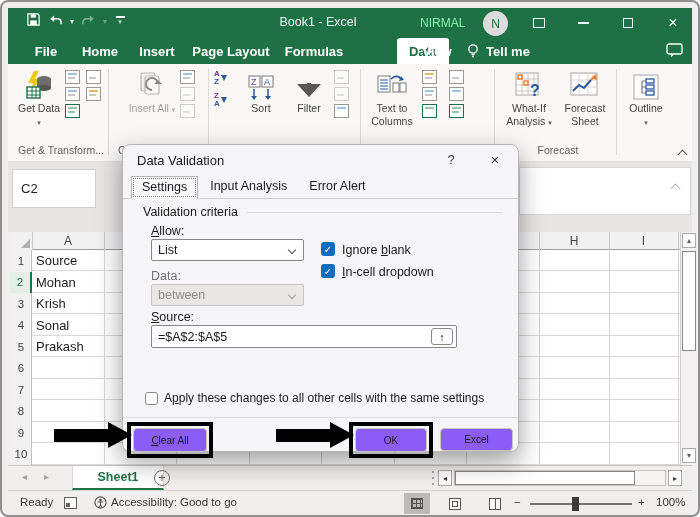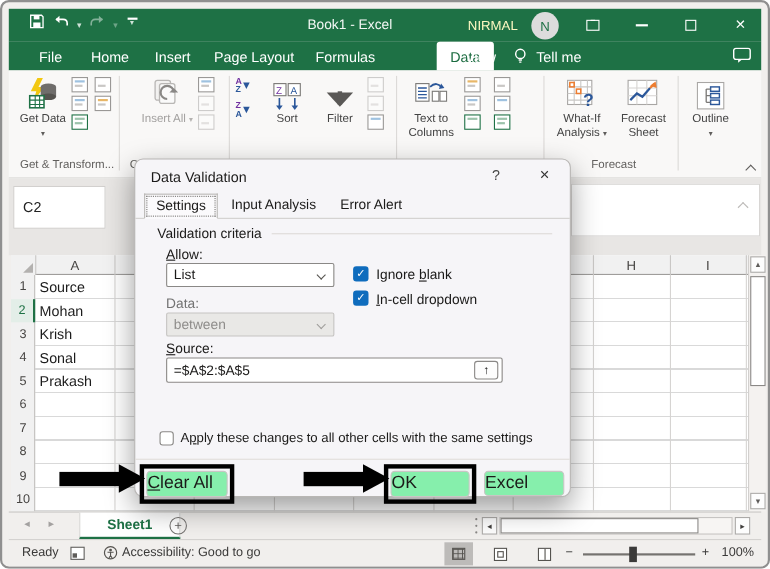--- a/index.html
+++ b/index.html
@@ -8,32 +8,32 @@
 
   
   .titlebar { position:absolute; left:6px; top:6px; right:6px; height:30px; background:#1e7145; color:#fff; }
   .qat { position:absolute; left:18px; top:4px; display:flex; align-items:center; gap:7px; }
   .qat .chev { font-size:8px; color:#cfe3d8; }
   .qat .dim  { opacity:.45; }
   .qat-custom { width:12px; height:12px; display:flex; flex-direction:column; align-items:center; color:#fff; }
   .qat-custom .bar { width:9px; height:2px; background:#fff; margin-bottom:1px; }
   .qat-custom .chev { font-size:7px; line-height:5px; }
   .tb-title { position:absolute; left:225px; top:7px; width:170px; text-align:center; font-size:12.5px; color:#f2f7f4; }
-  .tb-user  { position:absolute; left:412px; top:8px; width:56px; text-align:center; font-size:12px; color:#fef9c3; }
+  .tb-user  { position:absolute; left:412px; top:8px; width:56px; text-align:left; font-size:12px; color:#86efac; }
   .avatar { position:absolute; left:475px; top:3px; width:25px; height:25px; border-radius:50%; background:#dcdcdc; color:#1e7145; font-size:12px; display:flex; align-items:center; justify-content:center; }
   .winbtn { position:absolute; top:0; width:34px; height:30px; display:flex; align-items:center; justify-content:center; color:#fff; }
   .ropts-box { width:12px; height:10px; border:1.5px solid #fff; position:relative; }
   .ropts-box:before { content:""; position:absolute; left:3px; top:-1px; width:4px; height:4px; border-top:1.5px solid #fff; }
   .max-box { width:10px; height:10px; border:1.5px solid #fff; }
   .min-dash { width:11px; height:1.5px; background:#fff; }
   .close-x { font-size:16px; }
 
   
   .tabrow { position:absolute; left:6px; top:36px; right:6px; height:26px; background:#1e7145; color:#fff; font-size:13px; }
-  .rtab { position:absolute; top:0; height:26px; display:flex; align-items:center; justify-content:center; }
+  .rtab { position:absolute; top:0; height:26px; display:flex; align-items:center; justify-content:center;font-weight:bold; }
   .rtab.active { background:#fff; color:#1a6b3f; border-radius:3px 3px 0 0; }
   .bulb { position:absolute; left:458px; top:5px; }
   .comment-ic { position:absolute; left:658px; top:5px; }
 
   
   .ribbon { position:absolute; left:6px; top:62px; right:6px; height:98px; background:#f9f8f7; border-bottom:1px solid #e3e1df; }
   .rsep { position:absolute; top:5px; height:86px; width:1px; background:#dcdad8; }
   .bigbtn { position:absolute; top:4px; text-align:center; font-size:10.5px; line-height:13px; color:#444; }
   .bigbtn .bicon { height:32px; display:flex; align-items:flex-end; justify-content:center; margin-bottom:2px; }
   .bigbtn.dim { color:#a3a1a0; }
@@ -127,21 +127,21 @@
   .combo { position:absolute; width:153px; height:22px; background:#fff; border:1px solid #8a8886; border-radius:2px; display:flex; align-items:center; padding-left:6px; }
   .combo .cv { position:absolute; right:8px; top:7px; width:6px; height:6px; border-right:1.5px solid #55534f; border-bottom:1.5px solid #55534f; transform:rotate(45deg); }
   .combo.disabled { background:#e9e8e6; border-color:#c6c4c2; color:#8f8d8b; }
   .combo.disabled .cv { border-color:#a09e9c; }
   .srcinput { position:absolute; left:28px; top:180px; width:306px; height:23px; background:#fff; border:1px solid #8a8886; border-radius:2px; display:flex; align-items:center; padding-left:6px; }
   .collapse-btn { position:absolute; right:3px; top:2px; width:22px; height:17px; border:1px solid #8a8886; border-radius:3px; background:#fdfdfd; display:flex; align-items:center; justify-content:center; font-weight:bold; font-size:11px; color:#111; }
   .cbox { position:absolute; width:14px; height:14px; border-radius:3px; }
   .cbox.checked { background:#0f6cbd; color:#fff; font-size:10px; display:flex; align-items:center; justify-content:center; }
   .cbox.empty { background:#fff; border:1px solid #8a8886; }
   .dlg-div2 { position:absolute; left:0; right:0; top:272px; border-top:1px solid #e0deda; }
-  .dbtn { background:#86efac; border:1px solid #c8c6c4; border-radius:4px; font-size:16px; color:#1b1a19; display:flex; align-items:center; }
+  .dbtn { background:#8b5cf6; border:1px solid #c8c6c4; border-radius:4px; font-size:10px; color:#1b1a19; display:flex; align-items:center; justify-content:center; }
   .anno { position:absolute; border:4px solid #000; padding:2px; background:transparent; }
   .btn-cancel { position:absolute; left:317px; top:283px; width:73px; height:23px; }
 
   
   .ann-arrow { position:absolute; width:78px; height:27px; z-index:60; }
   .ann-arrow .shaft { position:absolute; left:0; top:7px; right:23px; height:13px; background:#000; }
   .ann-arrow .head { position:absolute; right:0; top:0; width:0; height:0; border-left:24px solid #000; border-top:13.5px solid transparent; border-bottom:13.5px solid transparent; }
 </style>
 </head>
 <body>

